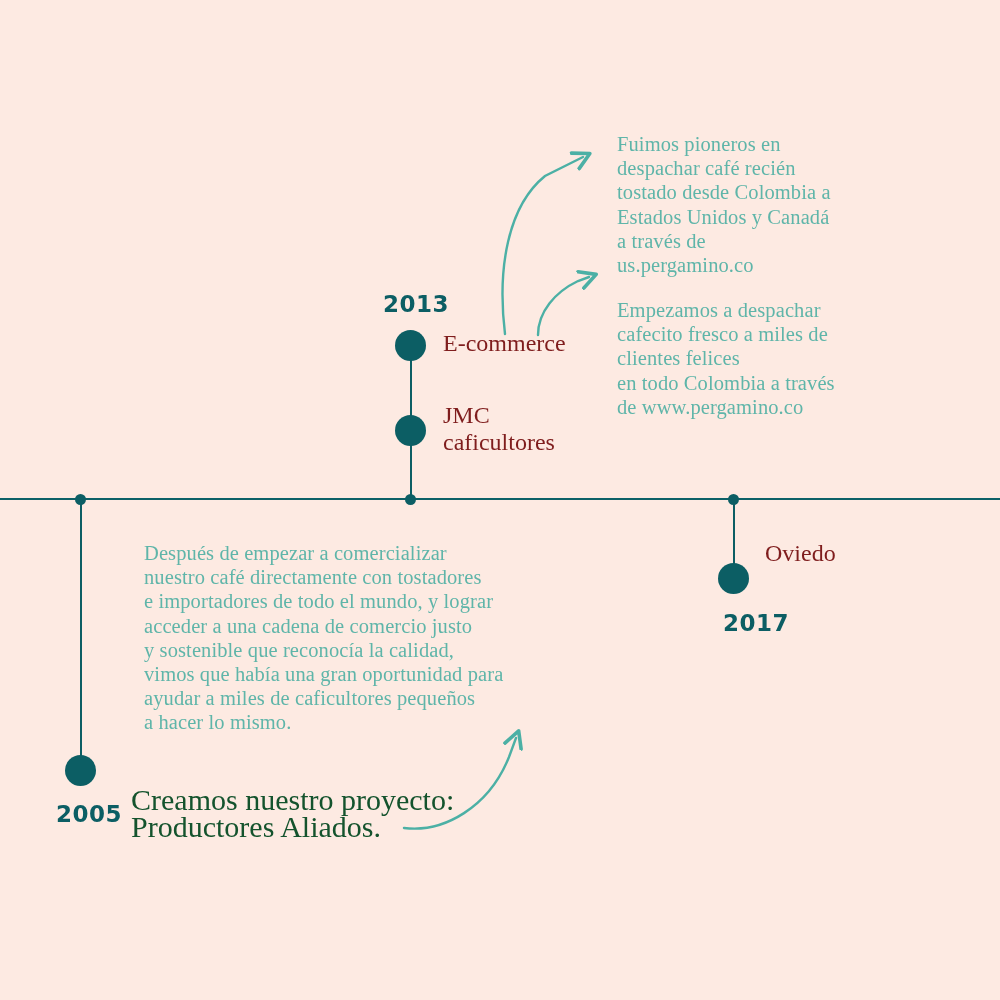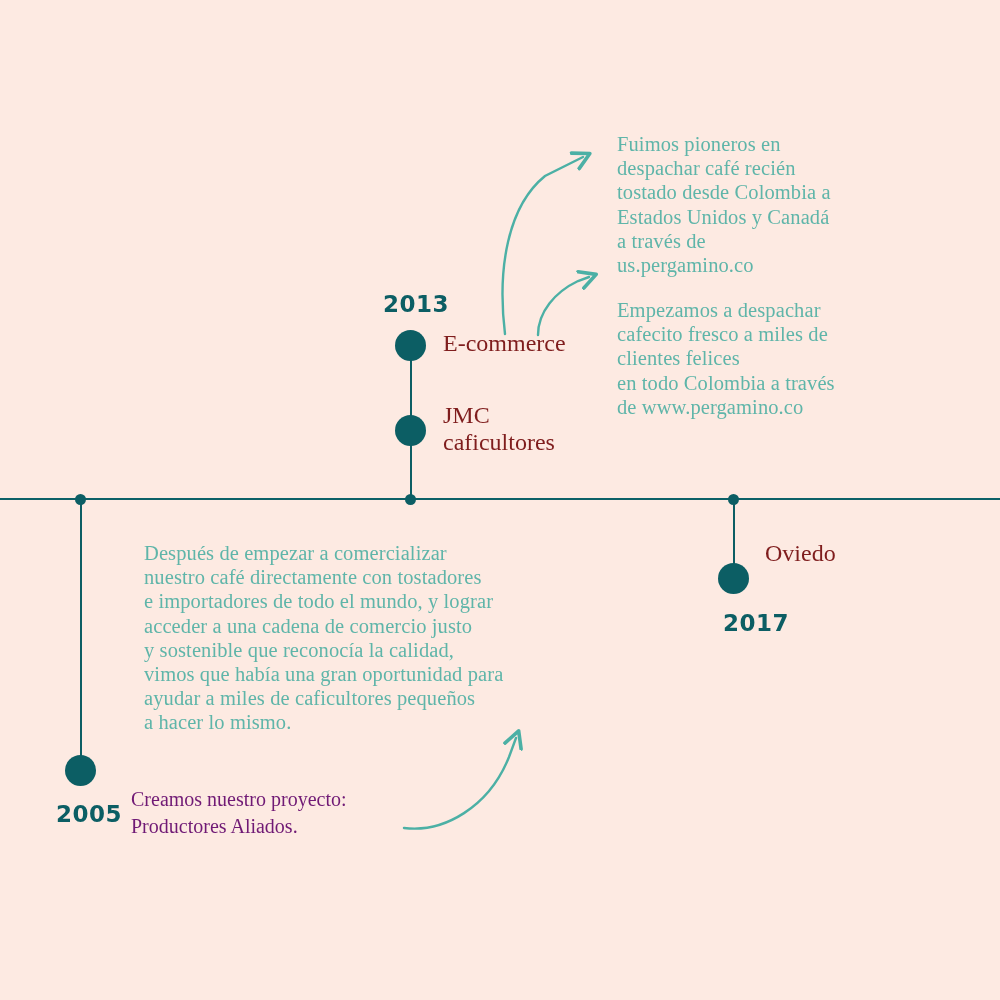--- a/index.html
+++ b/index.html
@@ -71,23 +71,23 @@
     font-family: "Liberation Serif", serif;
     font-size: 20.5px;
     line-height: 24.2px;
     color: #5fb5a9;
     white-space: pre-line;
     letter-spacing: 0.1px;
   }
   .caption {
     position: absolute;
     font-family: "Liberation Serif", serif;
-    font-size: 20px;
+    font-size: 30px;
     line-height: 27px;
-    color: #701a75;
+    color: #14532d;
     white-space: pre-line;
   }
   
   .arrows {
     position: absolute;
     left: 0;
     top: 0;
     width: 1000px;
     height: 1000px;
     pointer-events: none;

